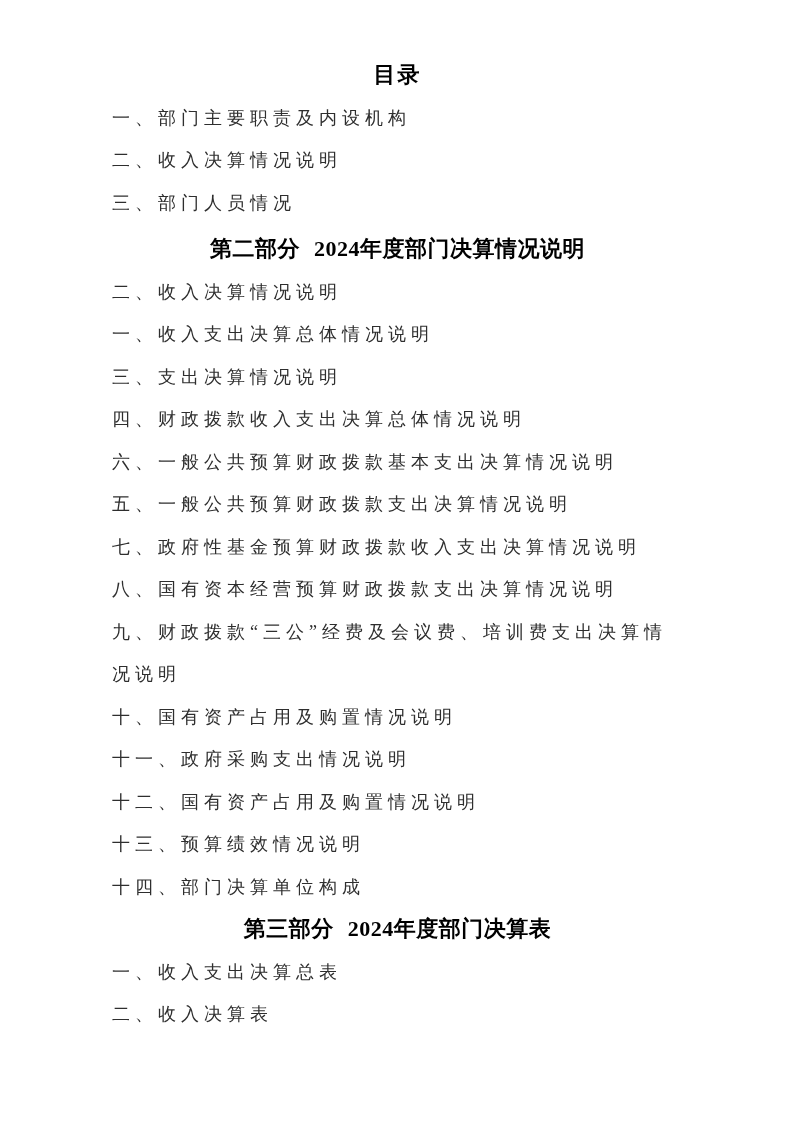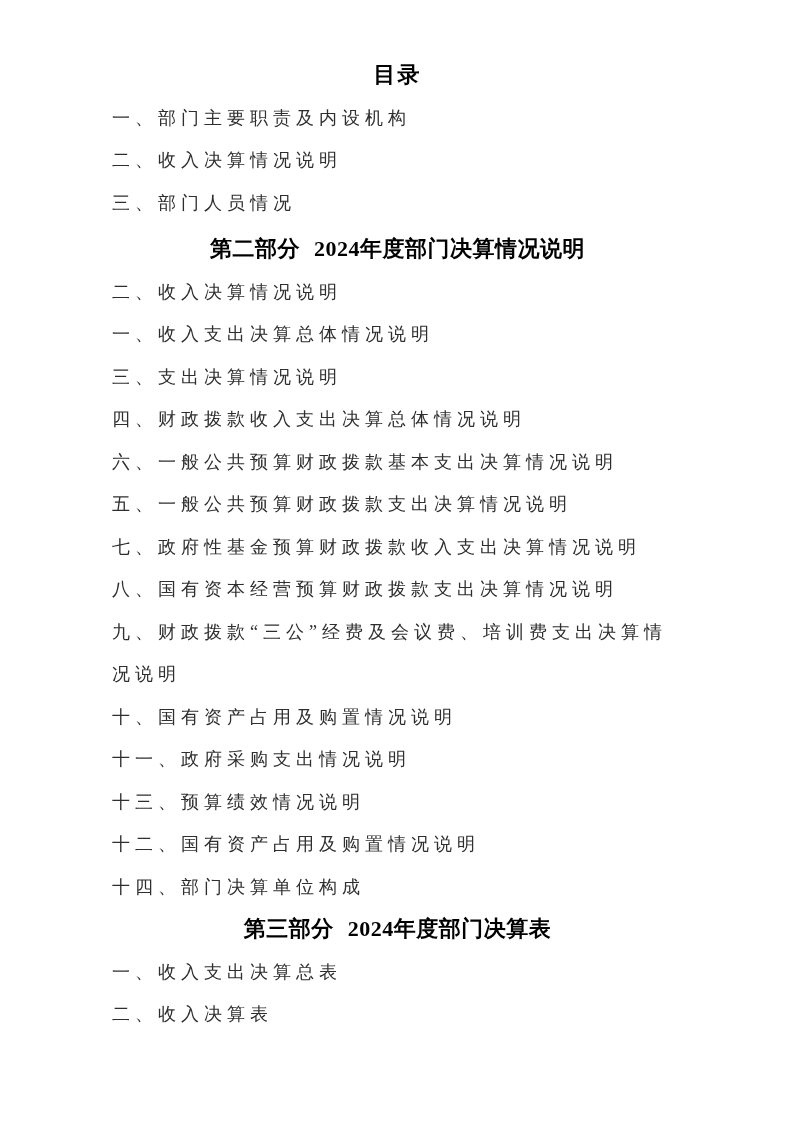--- a/index.html
+++ b/index.html
@@ -101,24 +101,24 @@
           <div class="line">
             <span class="item">况说明</span>
           </div>
           <div class="line">
             <span class="item">十、国有资产占用及购置情况说明</span>
           </div>
           <div class="line">
             <span class="item">十一、政府采购支出情况说明</span>
           </div>
           <div class="line">
-            <span class="item">十三、预算绩效情况说明</span>
+            <span class="item">十二、国有资产占用及购置情况说明</span>
           </div>
           <div class="line">
-            <span class="item">十二、国有资产占用及购置情况说明</span>
+            <span class="item">十三、预算绩效情况说明</span>
           </div>
           <div class="line">
             <span class="item">十四、部门决算单位构成</span>
           </div>
         </div>
         <div>
           <div class="line center">
             <span class="heading">第三部分 2024年度部门决算表</span>
           </div>
           <div class="line">

